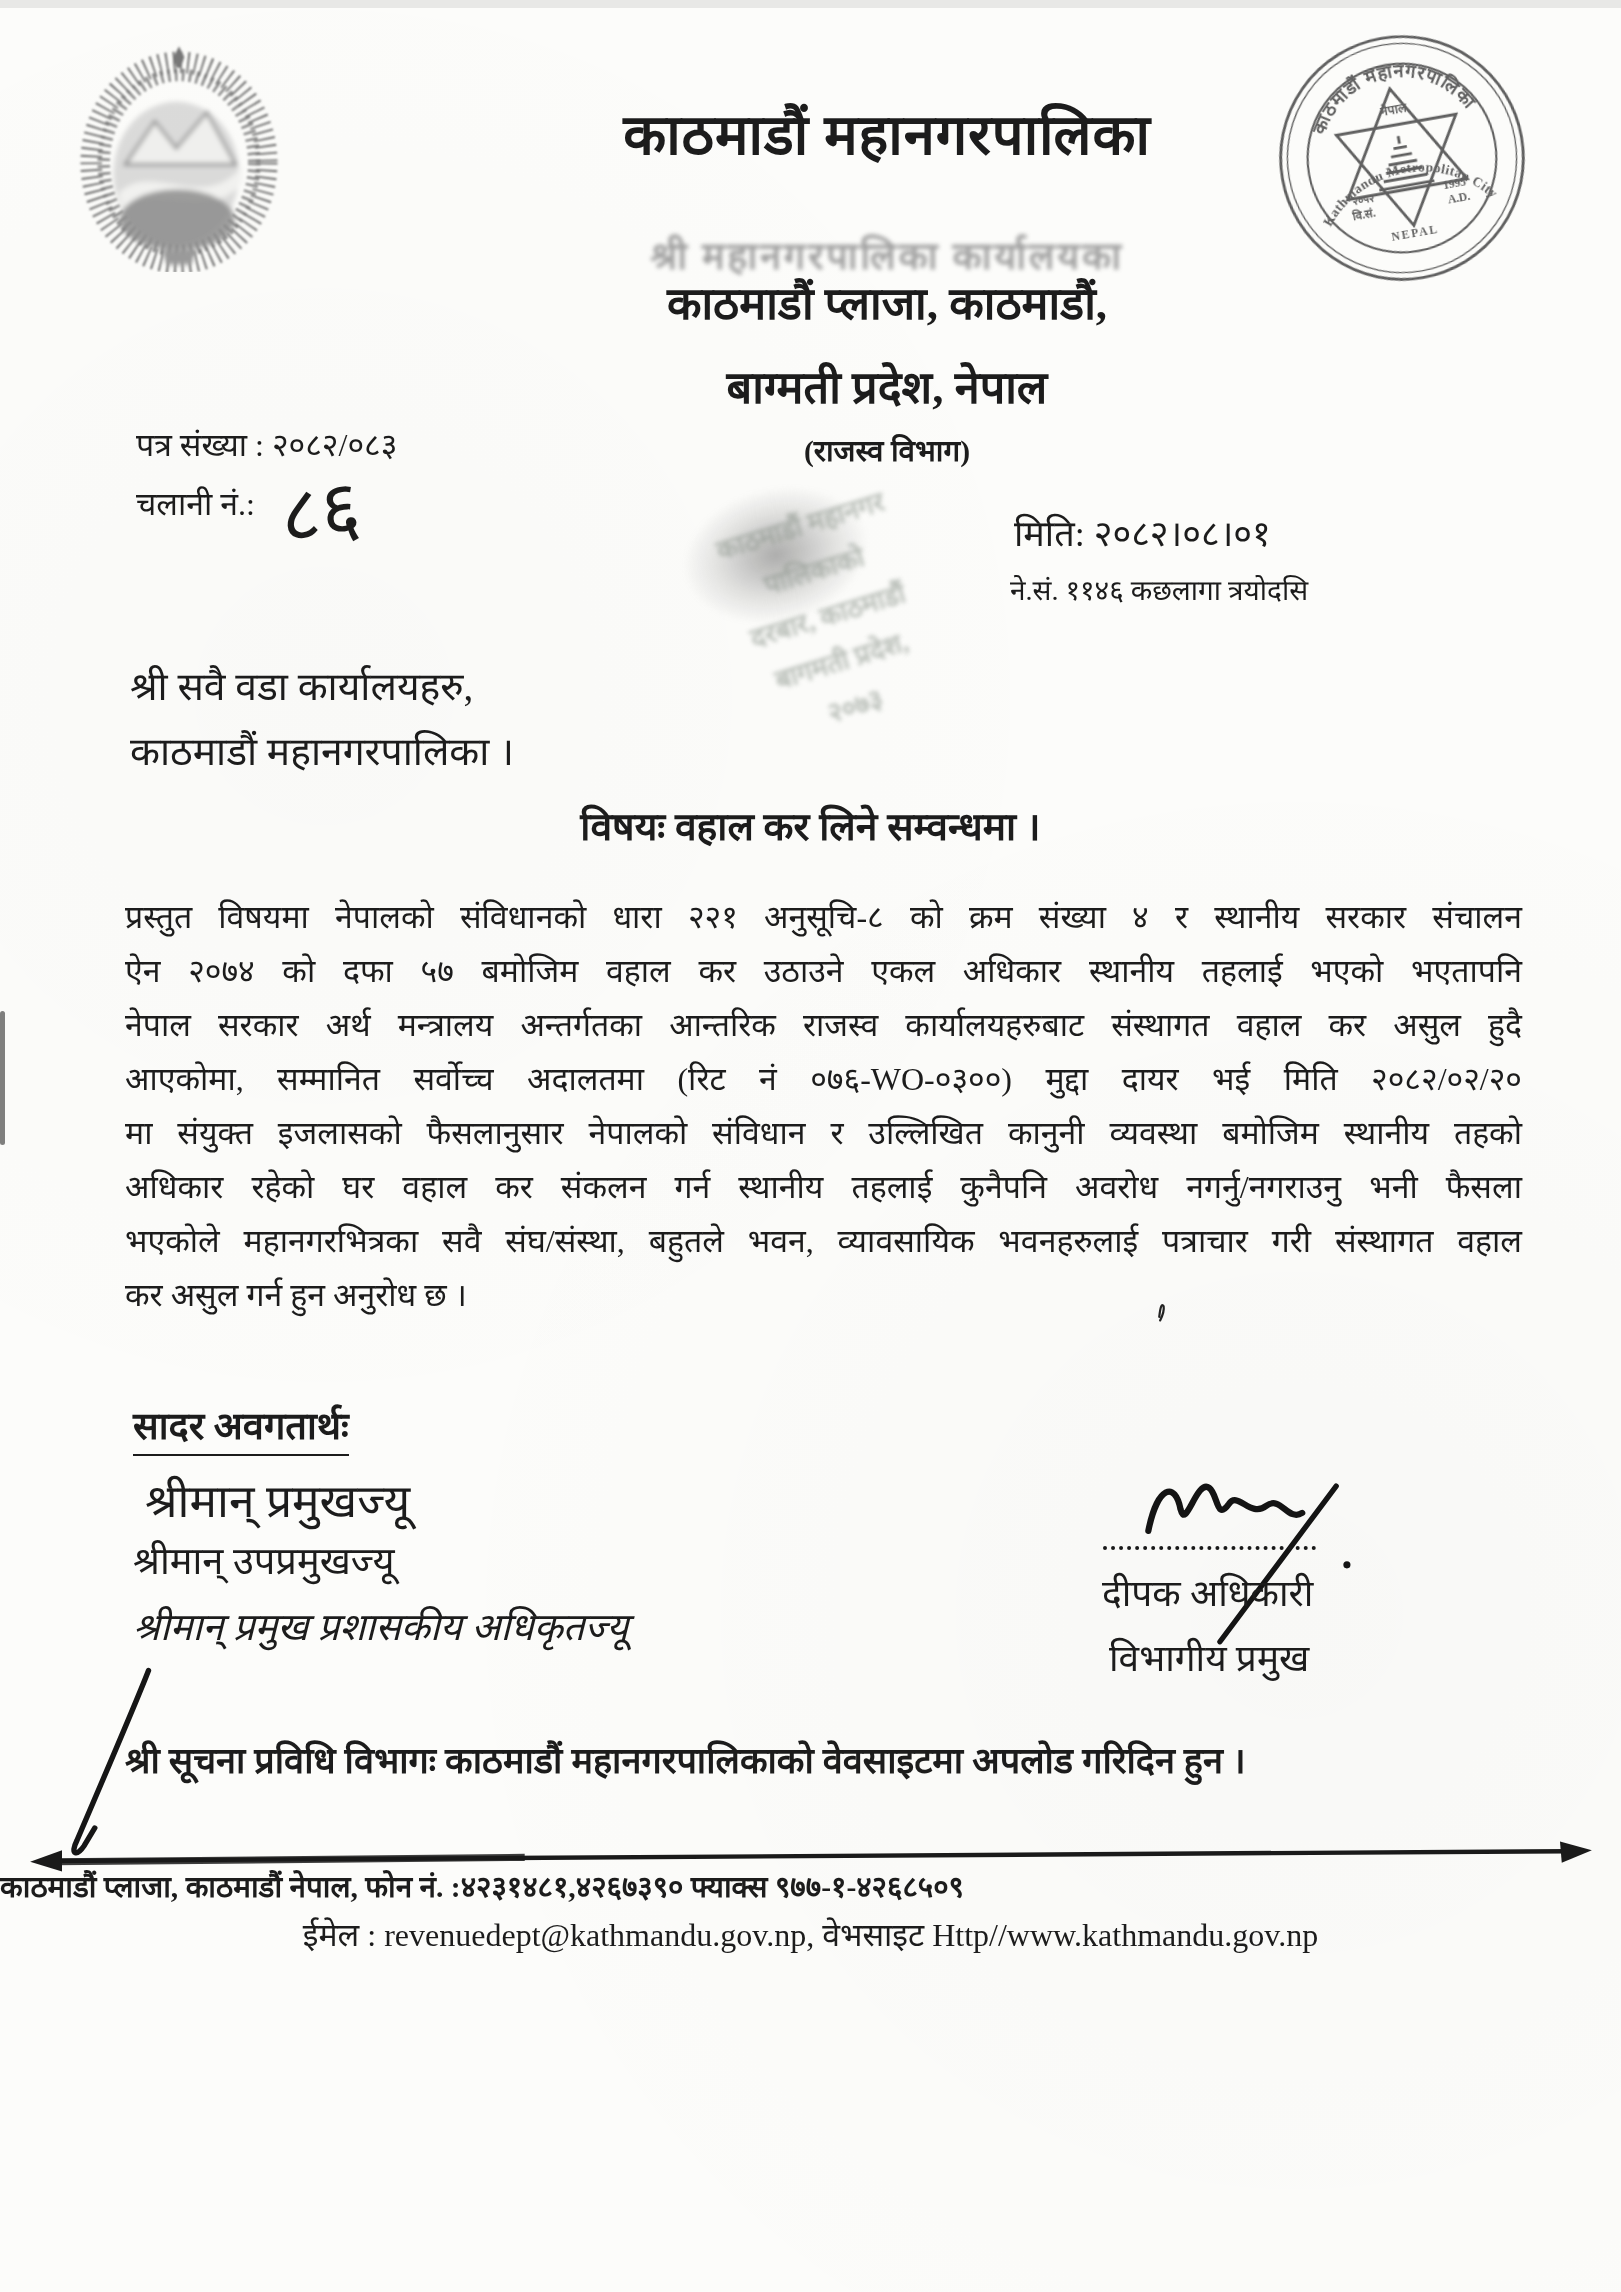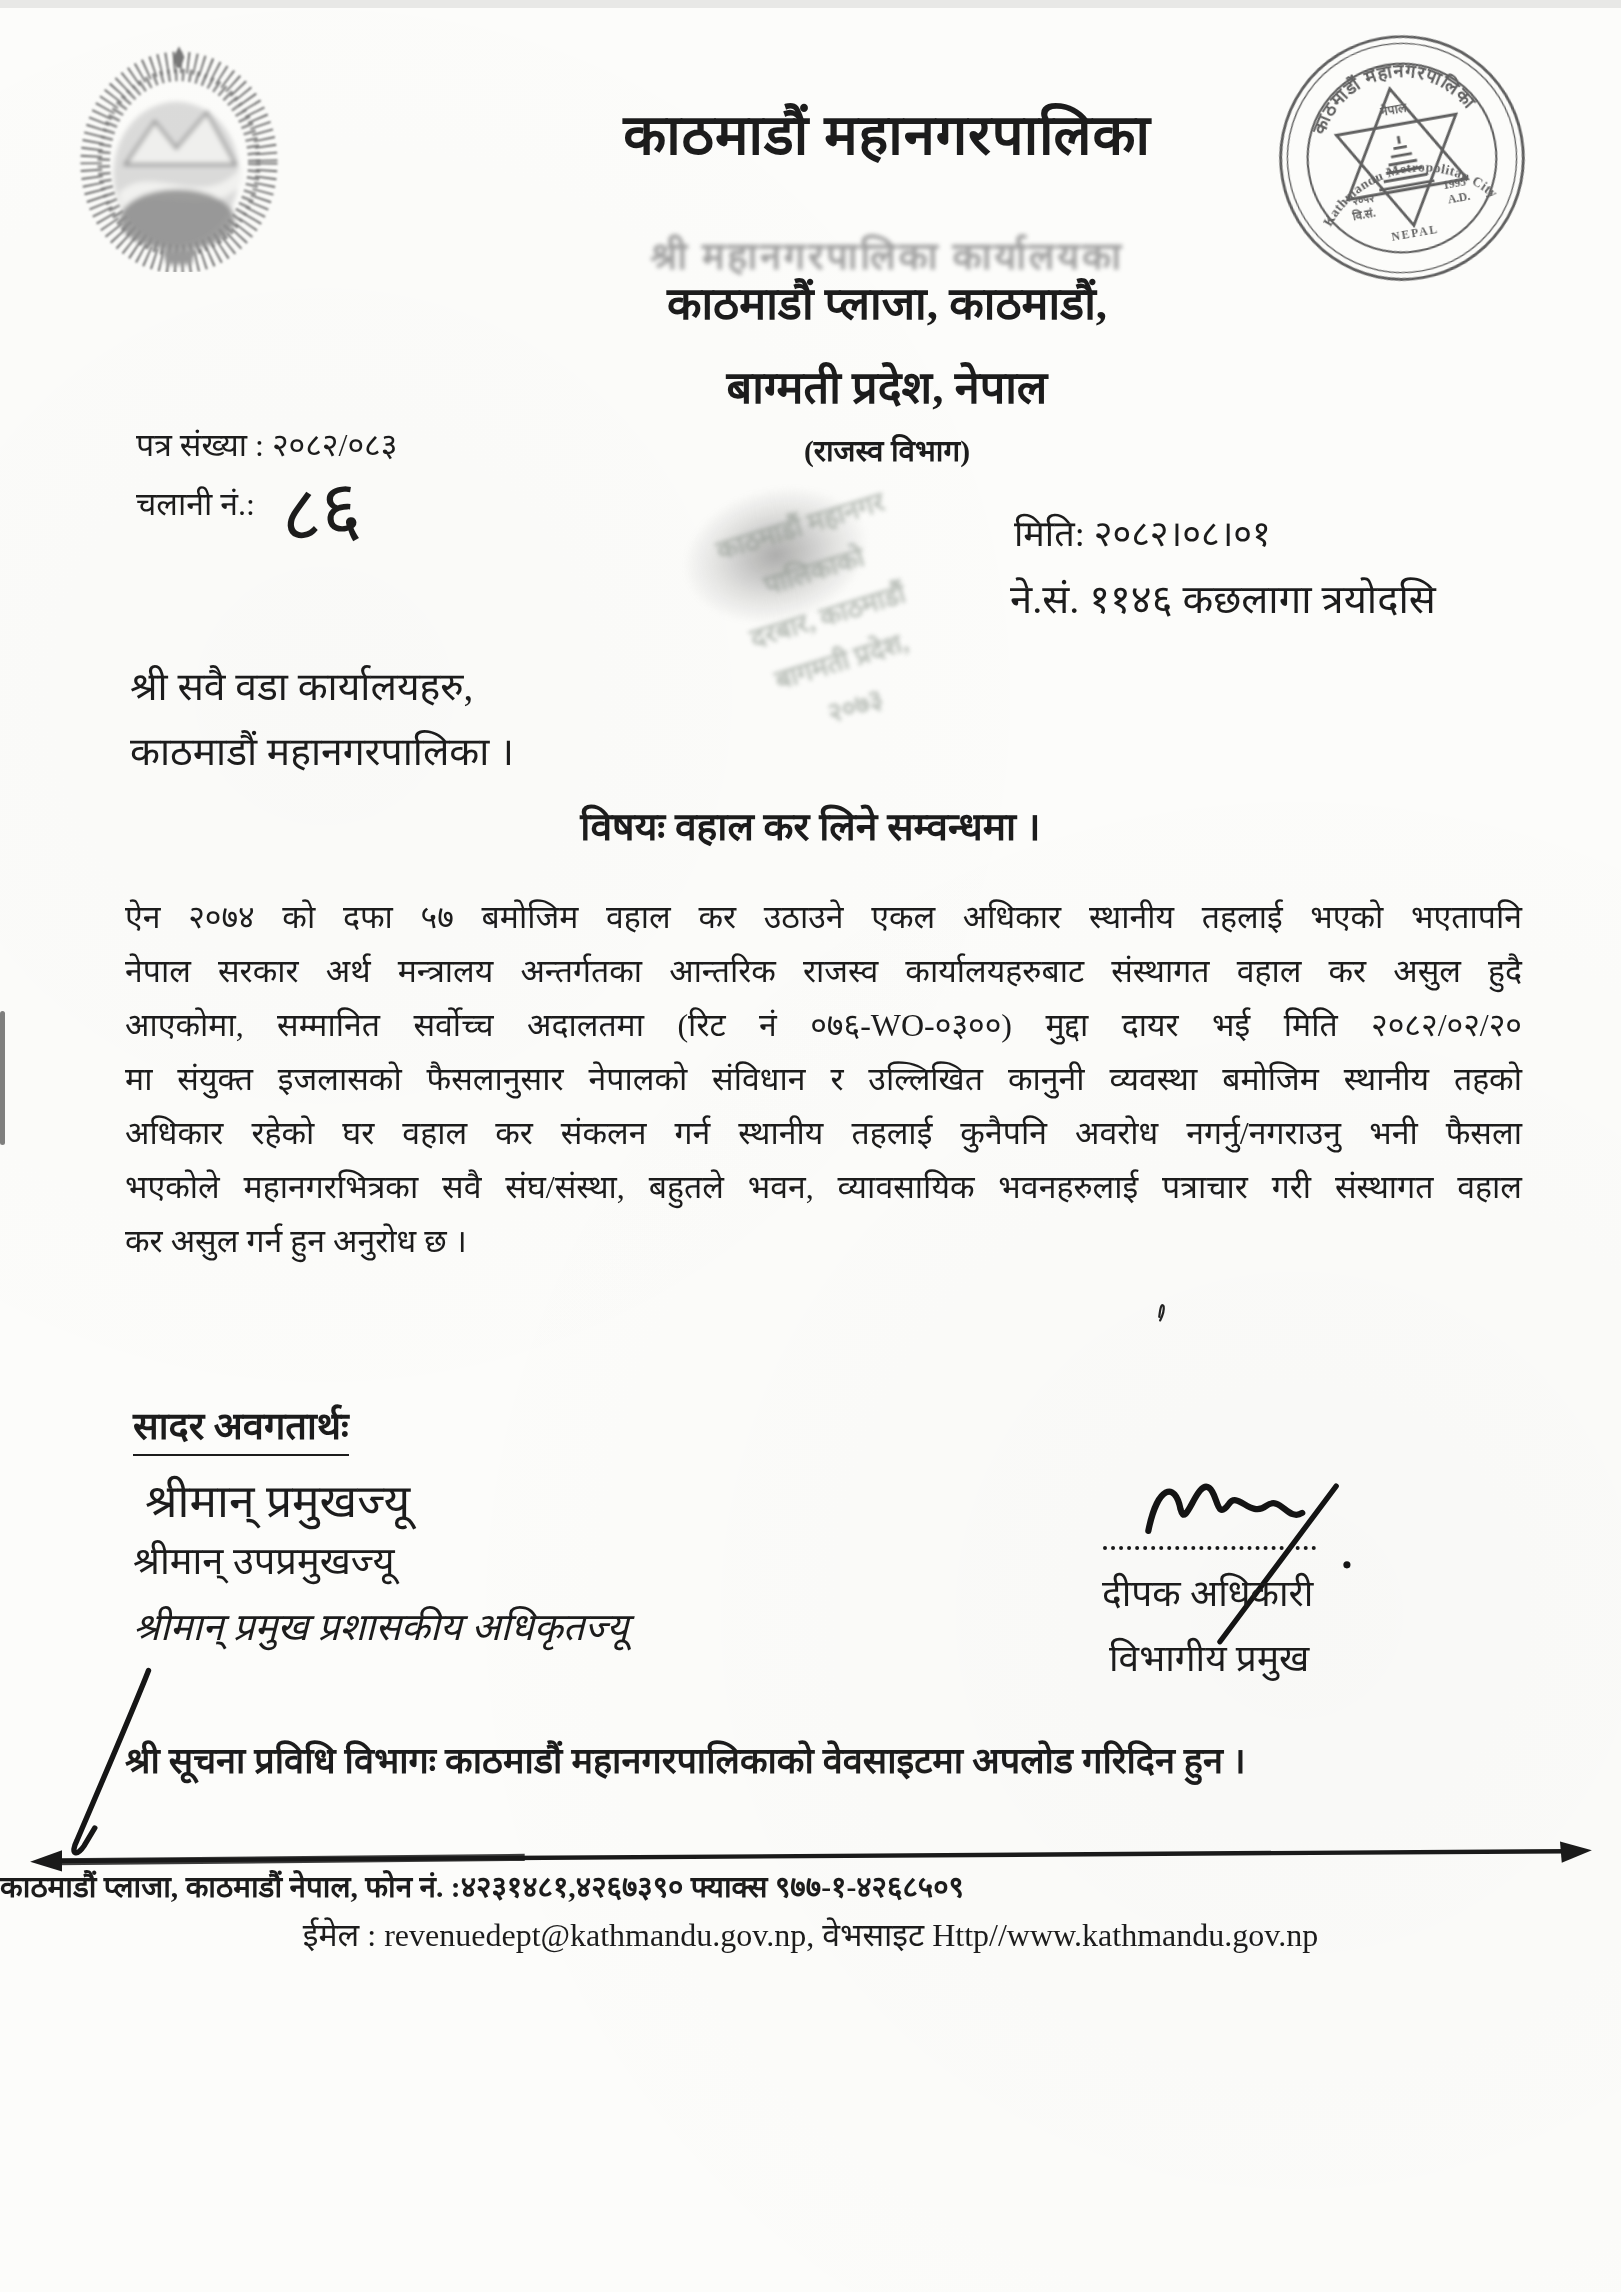--- a/index.html
+++ b/index.html
@@ -19,21 +19,21 @@
   .h-title{top:86px;font-size:56px;font-weight:700;letter-spacing:0.9px;}
   .h-ghost{top:220px;font-size:38px;font-weight:700;color:#8f8f8f;filter:blur(2.1px);letter-spacing:2.7px;opacity:.85;}
   .h-addr1{top:263px;font-size:45px;font-weight:700;}
   .h-addr2{top:347px;font-size:45px;font-weight:700;}
   .h-dept{top:421px;font-size:29.6px;font-weight:600;}
   
   .m-letterno{left:136px;top:414px;font-size:32px;}
   .m-chalani{left:136px;top:473px;font-size:32px;}
   .m-chalani-no{left:281px;top:448px;font-size:77px;font-weight:500;transform:rotate(-7deg) skewX(-4deg);}
   .m-date{left:1014px;top:500px;font-size:36px;}
-  .m-nesam{left:1010px;top:562px;font-size:40px;}
+  .m-nesam{left:1010px;top:562px;font-size:28px;}
   
   .stamp{left:640px;top:491px;width:376px;text-align:center;transform:rotate(-17deg);
          color:#8b948b;filter:blur(2px);opacity:.6;font-size:27px;line-height:47px;font-weight:600;}
   .smudge{left:682px;top:480px;width:188px;height:134px;transform:rotate(-14deg);
           background:radial-gradient(closest-side,rgba(95,95,95,.5),rgba(125,125,125,.22) 60%,transparent);
           filter:blur(2.7px);}
   
   .to1{left:130px;top:650px;font-size:39px;}
   .to2{left:130px;top:715px;font-size:39px;}
   
@@ -143,20 +143,21 @@
     <div>बागमती प्रदेश,</div>
     <div>२०७३</div>
   </div>
 
   <div class="abs to1">श्री सवै वडा कार्यालयहरु,</div>
   <div class="abs to2">काठमाडौं महानगरपालिका ।</div>
 
   <div class="abs subj">विषयः वहाल कर लिने सम्वन्धमा ।</div>
 
   <div class="abs body-wrap">
+    <div class="bline">प्रस्तुत विषयमा नेपालको संविधानको धारा २२१ अनुसूचि-८ को क्रम संख्या ४ र स्थानीय सरकार संचालन</div>
     <div class="bline">ऐन २०७४ को दफा ५७ बमोजिम वहाल कर उठाउने एकल अधिकार स्थानीय तहलाई भएको भएतापनि</div>
     <div class="bline">नेपाल सरकार अर्थ मन्त्रालय अन्तर्गतका आन्तरिक राजस्व कार्यालयहरुबाट संस्थागत वहाल कर असुल हुदै</div>
     <div class="bline">आएकोमा, सम्मानित सर्वोच्च अदालतमा (रिट नं ०७६-WO-०३००) मुद्दा दायर भई मिति २०८२/०२/२०</div>
     <div class="bline">मा संयुक्त इजलासको फैसलानुसार नेपालको संविधान र उल्लिखित कानुनी व्यवस्था बमोजिम स्थानीय तहको</div>
     <div class="bline">अधिकार रहेको घर वहाल कर संकलन गर्न स्थानीय तहलाई कुनैपनि अवरोध नगर्नु/नगराउनु भनी फैसला</div>
     <div class="bline">भएकोले महानगरभित्रका सवै संघ/संस्था, बहुतले भवन, व्यावसायिक भवनहरुलाई पत्राचार गरी संस्थागत वहाल</div>
     <div class="bline last">कर असुल गर्न हुन अनुरोध छ ।</div>
   </div>
 
   <svg class="abs speck-svg" width="18" height="30" viewBox="0 0 20 34">

